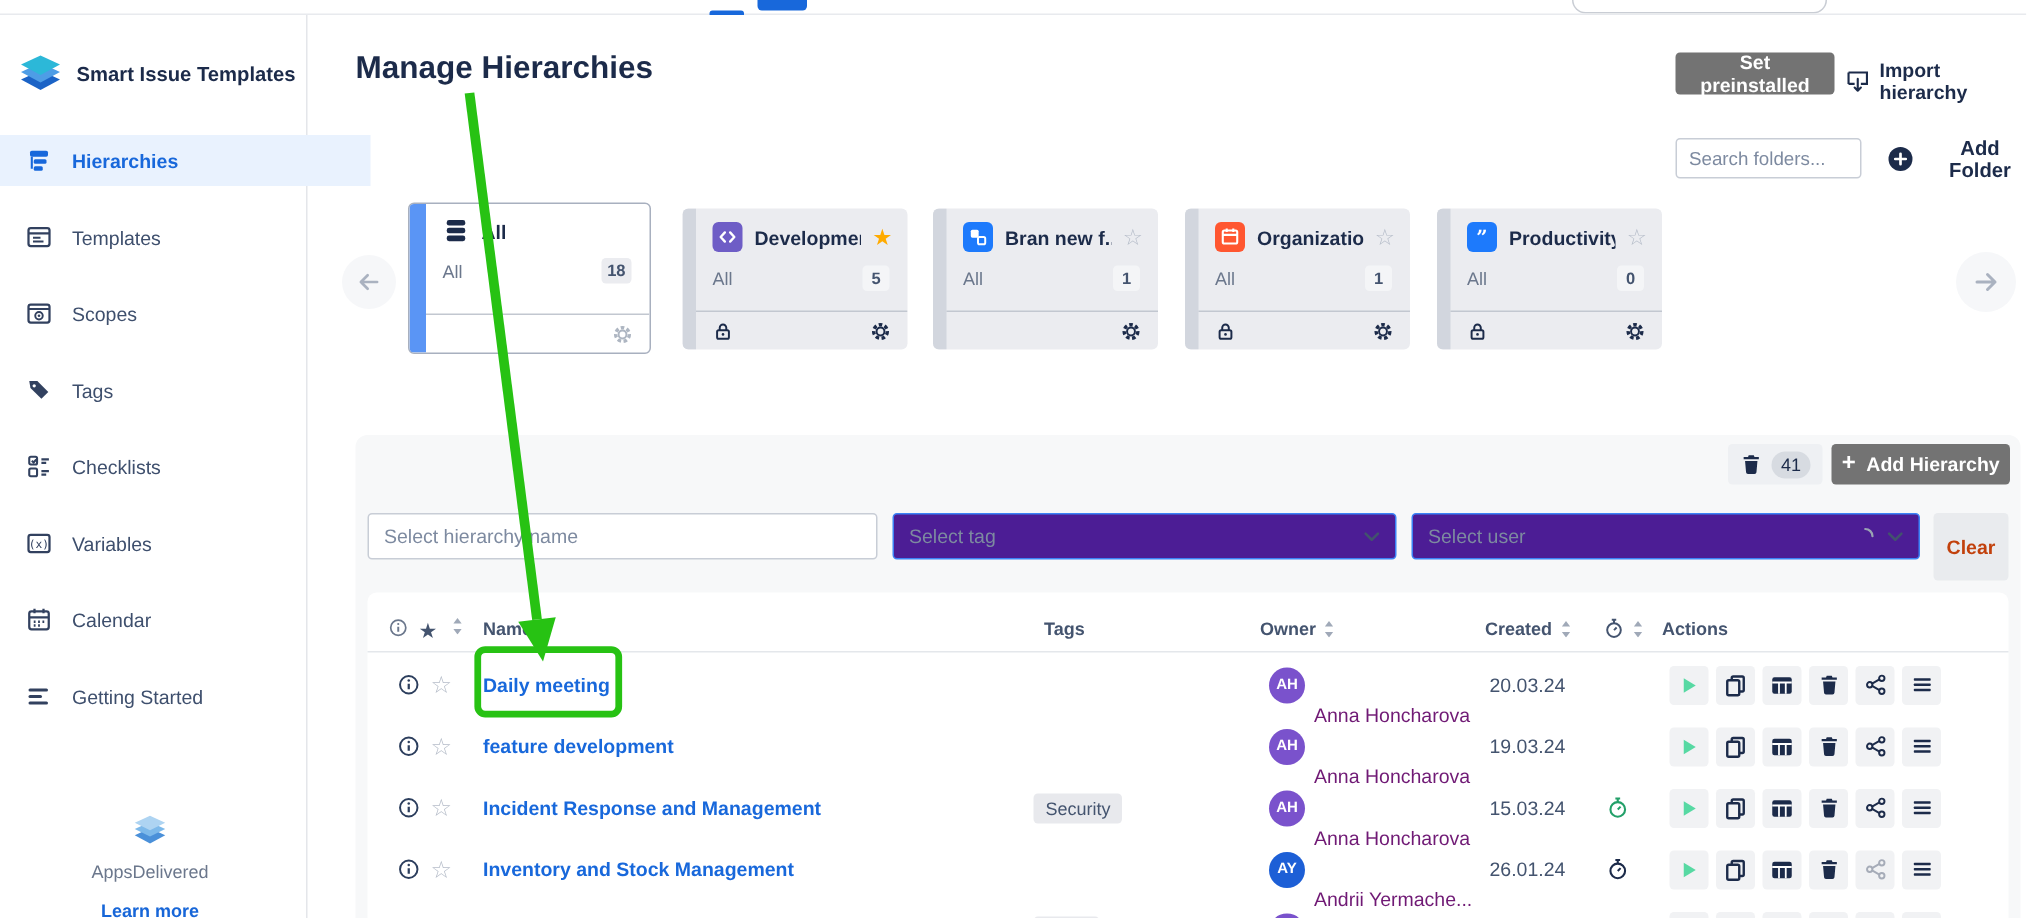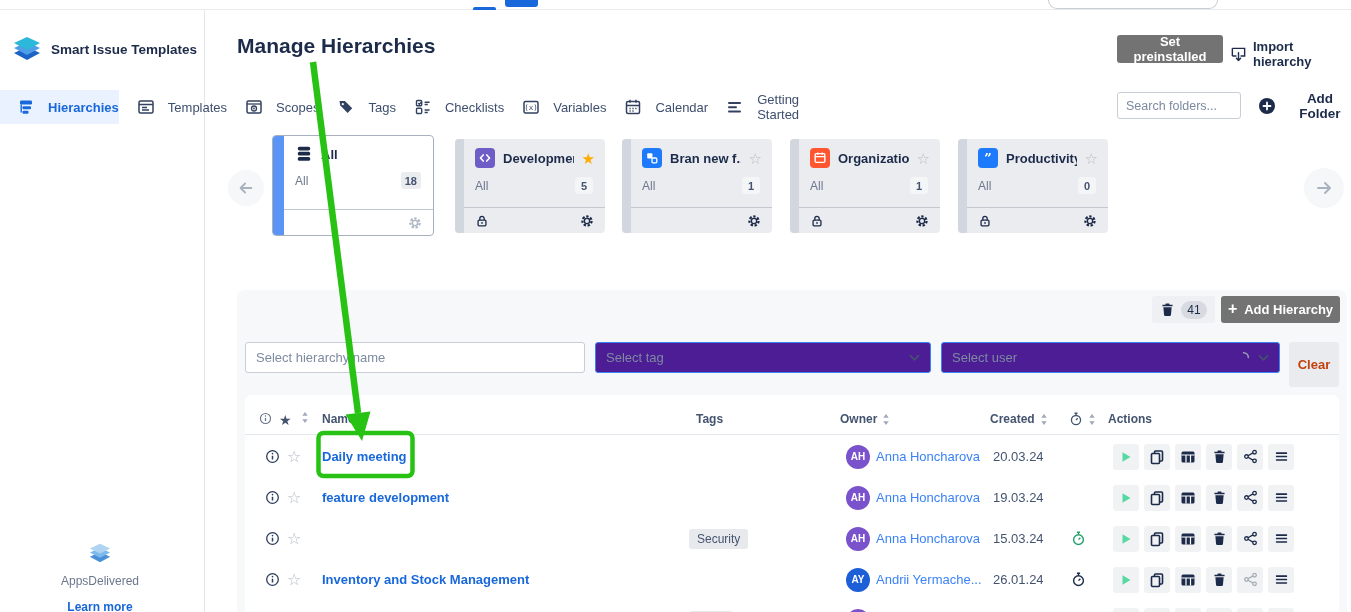--- a/index.html
+++ b/index.html
@@ -12,21 +12,21 @@
   
   .topbar{left:0;top:0;width:1351px;height:10px;background:#fff;border-bottom:1px solid #e8eaee;}
   .tab-indicator{left:473px;top:7px;width:23px;height:3px;background:#1868db;border-radius:2px 2px 0 0;}
   .create-stub{left:505px;top:0;width:33px;height:7px;background:#1868db;border-radius:0 0 3px 3px;}
   .search-stub{left:1048px;top:0;width:170px;height:9px;background:#fff;border:1px solid #c9cdd4;border-top:none;border-radius:0 0 9px 9px;}
 
   
   .sidebar{left:0;top:10px;width:205px;height:602px;background:#fff;border-right:1px solid #e4e6ea;}
   .logo-row{left:12px;top:26px;display:flex;align-items:center;gap:9px;}
   .logo-title{font-size:13.5px;font-weight:bold;color:#1c2b4a;}
-  .menu{left:0;top:80px;width:247px;display:flex;flex-direction:row;gap:1px;}
+  .menu{left:0;top:80px;width:247px;display:flex;flex-direction:column;gap:17px;}
   .menu-item{height:34px;display:flex;align-items:center;gap:13px;padding-left:17px;color:#3e4f6d;font-size:13px;cursor:pointer;}
   .menu-item svg{color:#32415f;}
   .menu-item.active{background:#e9f2fe;color:#1868db;font-weight:bold;}
   .menu-item.active svg{color:#1868db;}
   .side-footer{left:0;top:532px;width:200px;display:flex;flex-direction:column;align-items:center;gap:6px;}
   .apps-delivered{font-size:12px;color:#6b778c;margin-top:2px;}
   .learn-more{font-size:12px;font-weight:bold;color:#1766d8;cursor:pointer;margin-top:6px;}
 
   
   .page-title{left:237px;top:34px;font-size:21px;font-weight:bold;color:#1c2b4a;}
@@ -97,21 +97,21 @@
   .c-star{left:42px;font-size:16px;color:#b6bdc9;}
   .c-name{left:77px;font-size:13px;font-weight:bold;color:#1868db;cursor:pointer;}
   .c-tag{left:444px;}
   .tag-pill{background:#e8e9ed;border-radius:3px;min-width:44px;height:20px;display:flex;align-items:center;justify-content:center;
             font-size:12px;color:#44546f;padding:0 8px;}
   .c-avatar{left:601px;}
   .avatar{width:24px;height:24px;border-radius:50%;color:#fff;font-size:10px;font-weight:bold;
           display:flex;align-items:center;justify-content:center;}
   .av-purple{background:#7a52cc;}
   .av-blue{background:#1d5fd6;}
-  .c-owner{left:631px;font-size:13px;color:#3b82f6;}
+  .c-owner{left:631px;font-size:13px;color:#701a75;margin-top:20px;}
   .c-created{left:748px;font-size:13px;color:#44546f;}
   .c-timer{left:826px;}
   .timer-green{color:#23a069;}
   .timer-dark{color:#1c2b4a;}
   .c-actions{left:868px;gap:5px;}
   .act-btn{width:26px;height:26px;border-radius:3px;background:#f1f2f4;border:none;display:flex;align-items:center;justify-content:center;cursor:pointer;padding:0;}
   .act-btn.disabled svg{opacity:.35;}
 
   
   .overlay{left:0;top:0;width:1351px;height:612px;pointer-events:none;z-index:50;}
@@ -660,20 +660,21 @@
     </div>
         <div class="t-row">
       <span class="cell c-info">
             <svg width="15" height="15" viewBox="0 0 16 16" fill="none" stroke="#2c3e5d" stroke-width="1.4">
               <circle cx="8" cy="8" r="6.2"></circle>
               <path d="M8 7.2v4" stroke-width="1.6"></path>
               <circle cx="8" cy="4.9" r=".9" fill="#2c3e5d" stroke="none"></circle>
             </svg>
           </span>
       <span class="cell c-star">☆</span>
+      <a class="cell c-name">Incident Response and Management</a>
       <span class="cell c-tag">
             <span class="tag-pill">Security</span>
           </span>
       <span class="cell c-avatar">
             <span class="avatar av-purple">AH</span>
           </span>
       <span class="cell c-owner">Anna Honcharova</span>
       <span class="cell c-created">15.03.24</span>
       <span class="cell c-timer timer-green">
             <svg width="15" height="15" viewBox="0 0 16 16" fill="none" stroke="currentColor" stroke-width="1.5">

